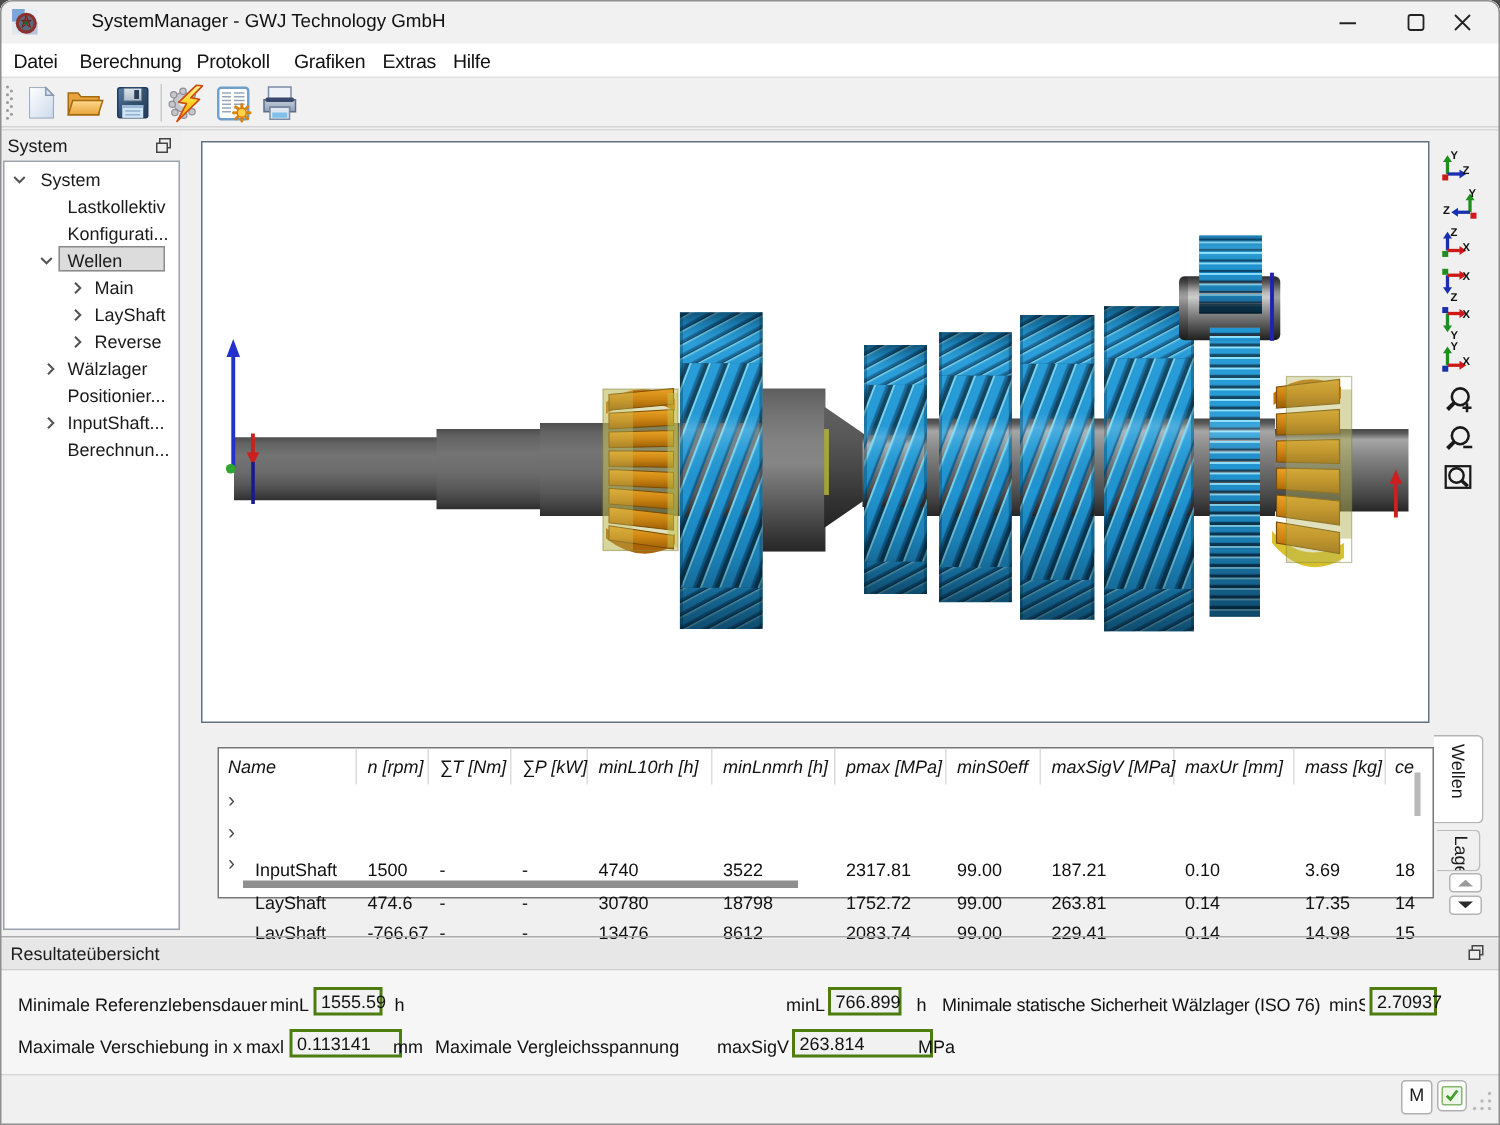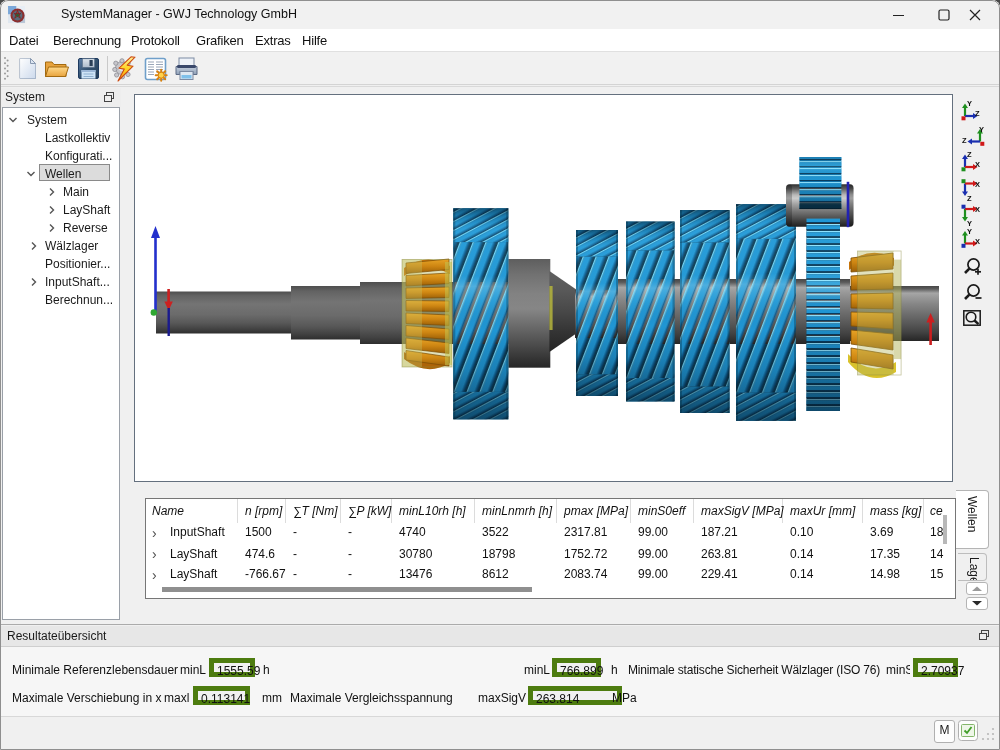--- a/index.html
+++ b/index.html
@@ -23,32 +23,32 @@
   #lp-title{left:5px;top:2px;font-size:12px;}
   #tree{left:2px;top:107px;width:118px;height:513px;background:#ffffff;border:1px solid #9aa0a8;box-sizing:border-box;}
   .ti{position:absolute;font-size:12px;white-space:nowrap;}
   #sel{position:absolute;left:39px;top:164px;width:71px;height:17px;background:#dcdcdc;border:1px solid #8a8a8a;box-sizing:border-box;}
   
   #viewport{left:134px;top:94px;width:819px;height:388px;background:#ffffff;border:1px solid #64707e;box-sizing:border-box;}
   
   #tbl{left:145px;top:498px;width:811px;height:101px;background:#ffffff;border:1px solid #767676;box-sizing:border-box;}
   .th{position:absolute;top:5px;font-size:12px;color:#111;white-space:nowrap;font-style:italic;}
   .hsep{position:absolute;top:0;width:1px;height:24px;background:#dcdcdc;}
-  .td{position:absolute;font-size:12px;color:#111;white-space:nowrap;}
+  .td{position:absolute;font-size:12px;color:#111;white-space:nowrap;margin-top:48px;}
   .rchev{position:absolute;font-size:14px;color:#4f4f4f;line-height:14px;}
   
   .vtab{position:absolute;box-sizing:border-box;}
   .vtext{position:absolute;font-size:12px;transform:rotate(90deg);transform-origin:left top;white-space:nowrap;}
   
   #split{left:0;top:624px;width:1000px;height:1px;background:#ababab;}
   #rp-head{left:0;top:626px;width:1000px;height:20px;background:#e7e7e7;border-bottom:1px solid #cfcfcf;}
   #rp-title{left:7px;top:3px;font-size:12px;}
   #rp-body{left:0;top:647px;width:1000px;height:69px;background:#f6f6f6;border-bottom:1px solid #d8d8d8;}
   .lbl{position:absolute;font-size:12px;color:#111;white-space:nowrap;}
-  .fld{position:absolute;height:19px;background:#f1f1f1;border:5px solid #4d7c0f;box-sizing:border-box;
+  .fld{position:absolute;height:19px;background:#f1f1f1;border:2px solid #4d7c0f;box-sizing:border-box;
        font-size:12px;line-height:17px;padding-left:3px;color:#111;}
   
   #mbtn{left:934px;top:720px;width:19px;height:21px;background:#fdfdfd;border:1px solid #b0b0b0;border-radius:3px;
         font-size:12px;text-align:center;line-height:19px;}
 </style>
 </head>
 <body>
 <div id="win">
   <div id="winborder"></div>
 
@@ -666,21 +666,21 @@
     <div class="fld" style="left:209px;top:11px;width:46px">1555.59</div>
     <span class="lbl" style="left:263px;top:16px">h</span>
     <span class="lbl" style="left:524px;top:16px">minL</span>
     <div class="fld" style="left:552px;top:11px;width:49px">766.899</div>
     <span class="lbl" style="left:611px;top:16px">h</span>
     <span class="lbl" style="left:628px;top:16px;letter-spacing:-0.18px">Minimale statische Sicherheit Wälzlager (ISO 76)</span>
     <span class="lbl" style="left:886px;top:16px;width:24px;overflow:hidden;display:inline-block;height:14px">minS</span>
     <div class="fld" style="left:913px;top:11px;width:45px">2.70937</div>
     <span class="lbl" style="left:12px;top:44px">Maximale Verschiebung in x</span>
     <span class="lbl" style="left:164px;top:44px">maxl</span>
-    <div class="fld" style="left:193px;top:39px;width:57px">0.113141</div>
+    <div class="fld" style="left:193px;top:39px;width:75px">0.113141</div>
     <span class="lbl" style="left:262px;top:44px">mm</span>
     <span class="lbl" style="left:290px;top:44px">Maximale Vergleichsspannung</span>
     <span class="lbl" style="left:478px;top:44px">maxSigV</span>
     <div class="fld" style="left:528px;top:39px;width:94px">263.814</div>
     <span class="lbl" style="left:612px;top:44px">MPa</span>
   </div>
   <div class="abs" id="mbtn">M</div>
   <svg class="abs" style="left:958px;top:720px" width="21" height="22">
     <rect x="0.5" y="0.5" width="19" height="20" rx="3" fill="#fdfdfd" stroke="#b0b0b0"></rect>
     <rect x="3.5" y="4.5" width="13" height="12" rx="1" fill="#eef6e8" stroke="#84b66b"></rect>

